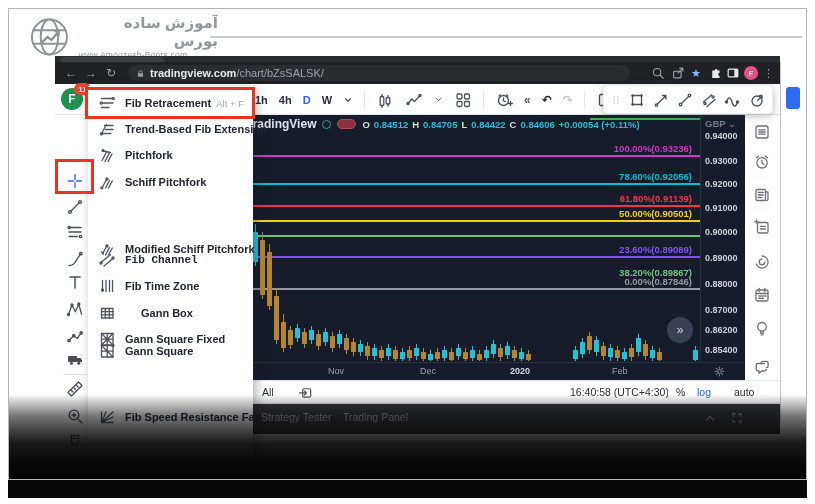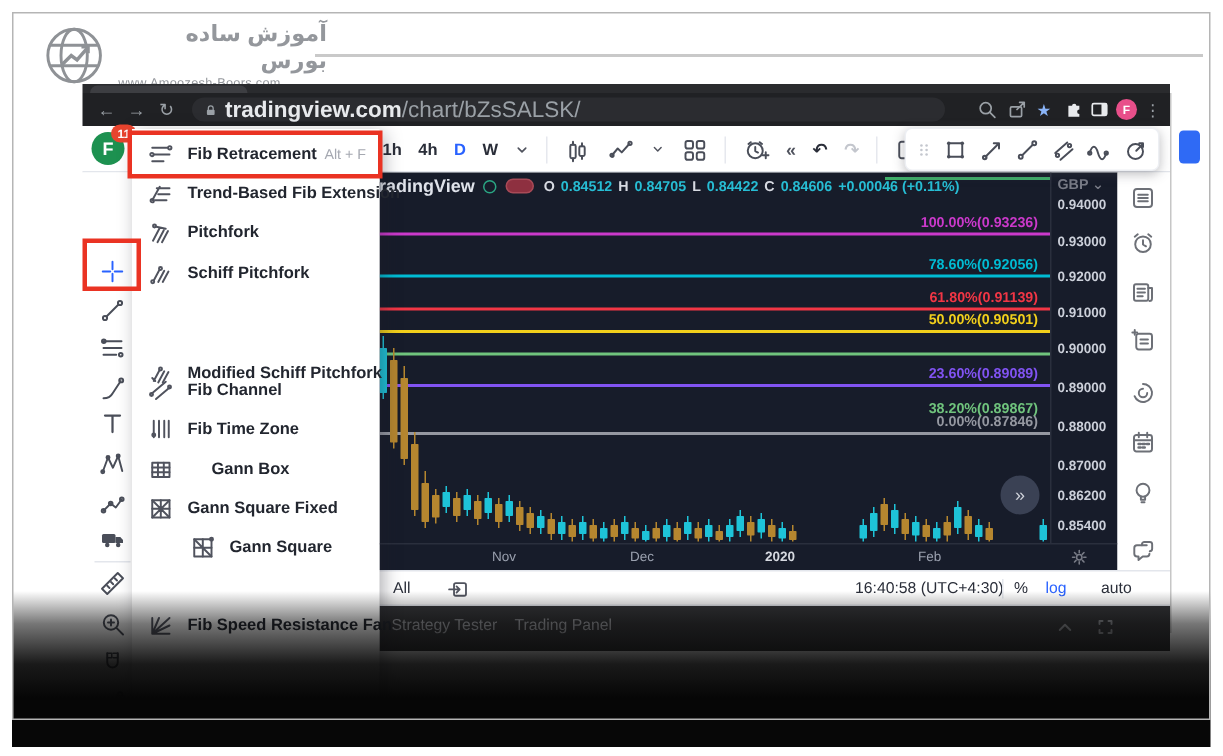--- a/index.html
+++ b/index.html
@@ -22,21 +22,21 @@
 
   
   #browser{left:55px;top:56px;width:725px;height:422px;background:#fff;z-index:3;}
   #tabstrip{left:0;top:0;width:725px;height:6px;background:#2a2b2e;}
   #tab0{left:5px;top:1px;width:105px;height:5px;background:#3d3e42;border-radius:5px 5px 0 0;}
   #chromebar{left:0;top:6px;width:725px;height:22px;background:#202124;display:flex;align-items:center;color:#9aa0a6;}
   .navg{font-size:12px;width:20px;text-align:center;}
   #omnibox{position:absolute;left:73px;top:3px;width:502px;height:16px;background:#2b2c30;border-radius:9px;
            display:flex;align-items:center;gap:5px;padding-left:8px;box-sizing:border-box;}
   #omnibox .ico{width:9px;height:9px;color:#9aa0a6;}
-  #urltext{font-size:15px;color:#9aa0a6;white-space:nowrap;}
+  #urltext{font-size:11px;color:#9aa0a6;white-space:nowrap;}
   #urltext b{color:#e8eaed;font-weight:bold;}
   .chrr{position:absolute;top:0;height:22px;display:flex;align-items:center;justify-content:center;}
   #avatar{width:14px;height:14px;border-radius:50%;background:#e84f8a;color:#fff;font-size:8px;font-weight:bold;
           display:flex;align-items:center;justify-content:center;}
 
   
   #appbar{left:0;top:28px;width:725px;height:31px;background:#fff;border-bottom:1px solid #e3e6ec;box-sizing:border-box;}
   #logo{left:6px;top:4px;width:22px;height:22px;border-radius:50%;background:#1d9150;color:#fff;font-weight:bold;
         font-size:12px;display:flex;align-items:center;justify-content:center;}
   #badge{left:19px;top:-1px;min-width:13px;height:12px;border-radius:7px;background:#e8442e;color:#fff;font-size:8px;
@@ -595,21 +595,21 @@
     <span id="tgl-pill"></span>
     <span id="ohlc">
       <span class="k">O</span>
         <span class="v">0.84512</span>
       <span class="k">H</span>
         <span class="v">0.84705</span>
       <span class="k">L</span>
         <span class="v">0.84422</span>
       <span class="k">C</span>
         <span class="v">0.84606</span>
-      <span class="v">+0.00046 (+0.11%)</span>
+      <span class="v">+0.00054 (+0.11%)</span>
     </span>
   </div>
 
   <div id="favpop" class="abs">
       <span class="ico drag">
         <svg viewBox="0 0 14 14" fill="none" stroke="currentColor" stroke-width="1.3" stroke-linecap="round" stroke-linejoin="round">
           <g fill="currentColor" stroke="none">
             <circle cx="5" cy="3.5" r="1"></circle>
             <circle cx="9" cy="3.5" r="1"></circle>
             <circle cx="5" cy="7" r="1"></circle>
@@ -708,21 +708,21 @@
       </div>
       <div class="mitem" style="top: 108.8px; margin-top: 41px;">
         <span class="ico">
           <svg viewBox="0 0 18 18" fill="none" stroke="currentColor" stroke-width="1.3" stroke-linecap="round" stroke-linejoin="round">
             <path d="M4.5 14l4-7.5M7.5 15l4-7.5M10.5 15l3.8-7M3.5 12l2 2"></path>
             <circle cx="9" cy="6" r="1"></circle>
           </svg>
         </span>
         <span class="mlabel">Modified Schiff Pitchfork</span>
       </div>
-      <div class="mitem" style="top: 161.2px;">
+      <div class="mitem" style="top: 161.2px; font-family: Liberation Mono, monospace;">
         <span class="ico">
           <svg viewBox="0 0 18 18" fill="none" stroke="currentColor" stroke-width="1.3" stroke-linecap="round" stroke-linejoin="round">
             <path d="M3 11.5l9.5-8M6 15l9.5-8"></path>
             <circle cx="3" cy="12" r="1"></circle>
             <circle cx="15" cy="7" r="1"></circle>
           </svg>
         </span>
         <span class="mlabel">Fib Channel</span>
       </div>
       <div class="mitem" style="top: 187.4px;">
@@ -745,21 +745,21 @@
       </div>
       <div class="mitem" style="top: 239.8px;">
         <span class="ico">
           <svg viewBox="0 0 18 18" fill="none" stroke="currentColor" stroke-width="1.3" stroke-linecap="round" stroke-linejoin="round">
             <rect x="3.5" y="3.5" width="11.5" height="11.5"></rect>
             <path d="M3.5 3.5L15 15M15 3.5L3.5 15M3.5 9.2H15M9.2 3.5V15"></path>
           </svg>
         </span>
         <span class="mlabel">Gann Square Fixed</span>
       </div>
-      <div class="mitem" style="top: 266px; padding-left: 28px;">
+      <div class="mitem" style="top: 252px;">
         <span class="ico">
           <svg viewBox="0 0 18 18" fill="none" stroke="currentColor" stroke-width="1.3" stroke-linecap="round" stroke-linejoin="round">
             <rect x="3.5" y="3.5" width="11.5" height="11.5"></rect>
             <path d="M3.5 3.5L15 15M3.5 9.2H15M9.2 3.5V15"></path>
             <circle cx="15" cy="3.5" r="1"></circle>
           </svg>
         </span>
         <span class="mlabel">Gann Square</span>
       </div>
       <div class="mitem" style="top: 318.4px;">

